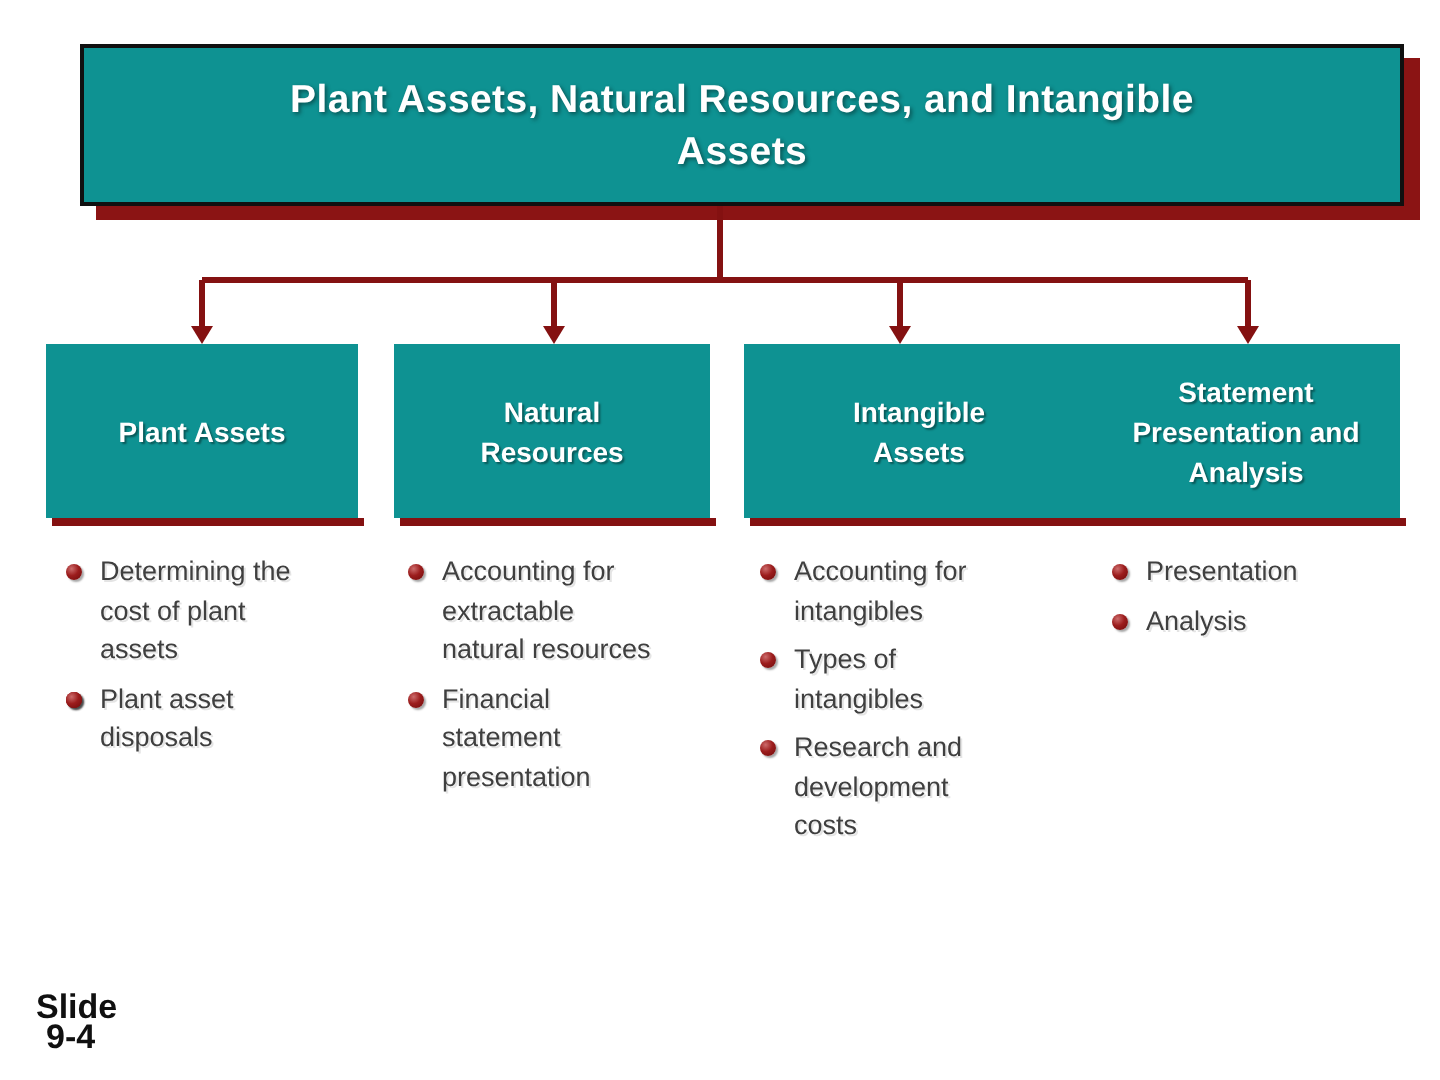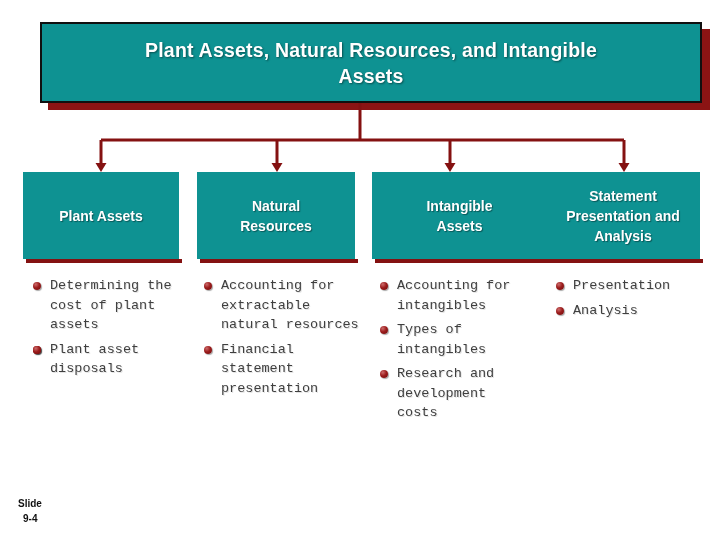--- a/index.html
+++ b/index.html
@@ -36,21 +36,21 @@
     content:""; position:absolute; left:3px; right:-3px; bottom:-4px;
     height:4px; background:#841111;
   }
   .hbox-1 { left:23px;  width:156px; }
   .hbox-2 { left:197px; width:158px; }
   .hbox-3 { left:372px; width:175px; }
   .hbox-4 { left:546px; width:154px; }
 
   
   .bullets {
-    position:absolute; top:276px; margin:0; padding:0; list-style:none;font-family:Liberation Mono, monospace;
+    position:absolute; top:276px; margin:0; padding:0; list-style:none;
   }
   .col-1 { left:33px;  width:152px; }
   .col-2 { left:204px; width:155px; }
   .col-3 { left:380px; width:152px; }
   .col-4 { left:556px; width:150px; }
   .bullets li {
     position:relative; padding-left:17px; margin:0 0 5px 0;
     font-size:13.5px; line-height:19.5px; color:#3F3F3F;
     text-shadow:1px 1px 0 rgba(205,205,205,0.55);
   }
@@ -58,21 +58,21 @@
     position:absolute; left:0; top:6px; width:8px; height:8px;
     border-radius:50%;
     background:radial-gradient(circle at 35% 30%, #cc6b6b 0%, #9c1d1d 45%, #6d0a0a 100%);
     box-shadow:1px 1px 1px rgba(0,0,0,0.35);
   }
   .btxt { white-space:pre-line; }
 
   
   .slide-label {
     position:absolute; left:18px; top:496px;
-    font-size:10px; font-weight:bold; color:#101010; line-height:15px;
+    font-size:17px; font-weight:bold; color:#101010; line-height:15px;
   }
   .slide-label .num { margin-left:5px; }
 </style>
 </head>
 <body>
 
 <div class="slide">
 
   <div class="title-box">Plant Assets, Natural Resources, and Intangible
 Assets</div>

